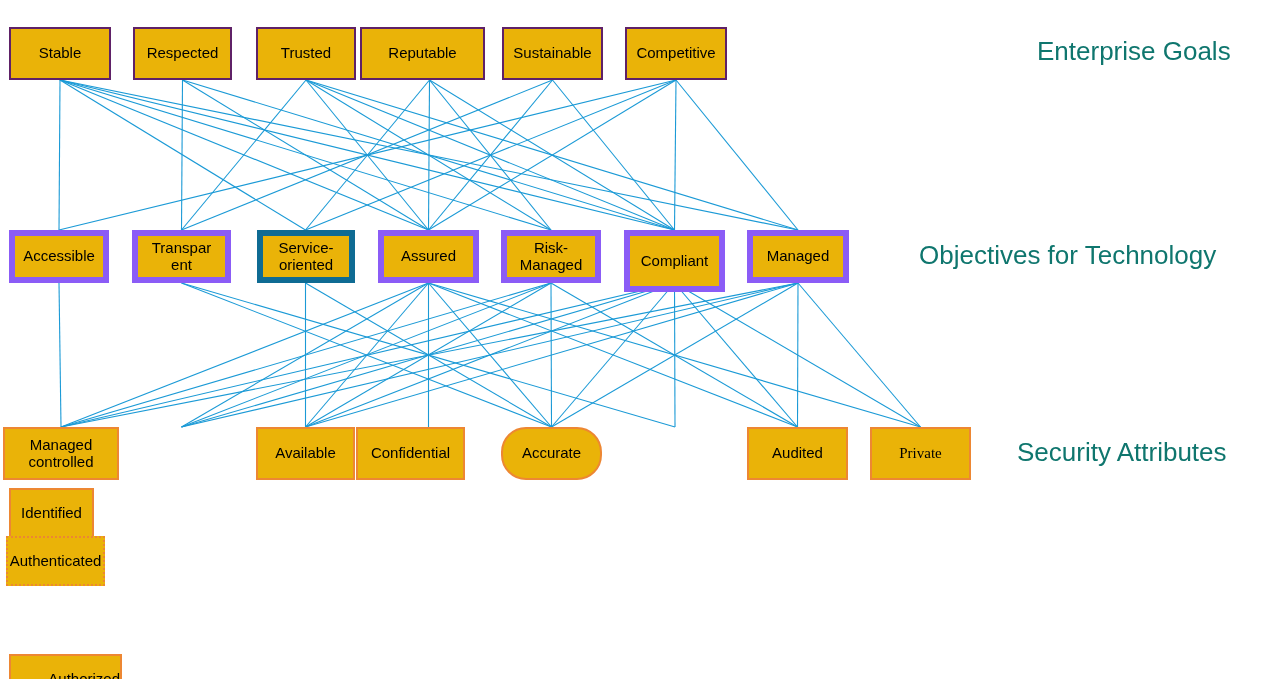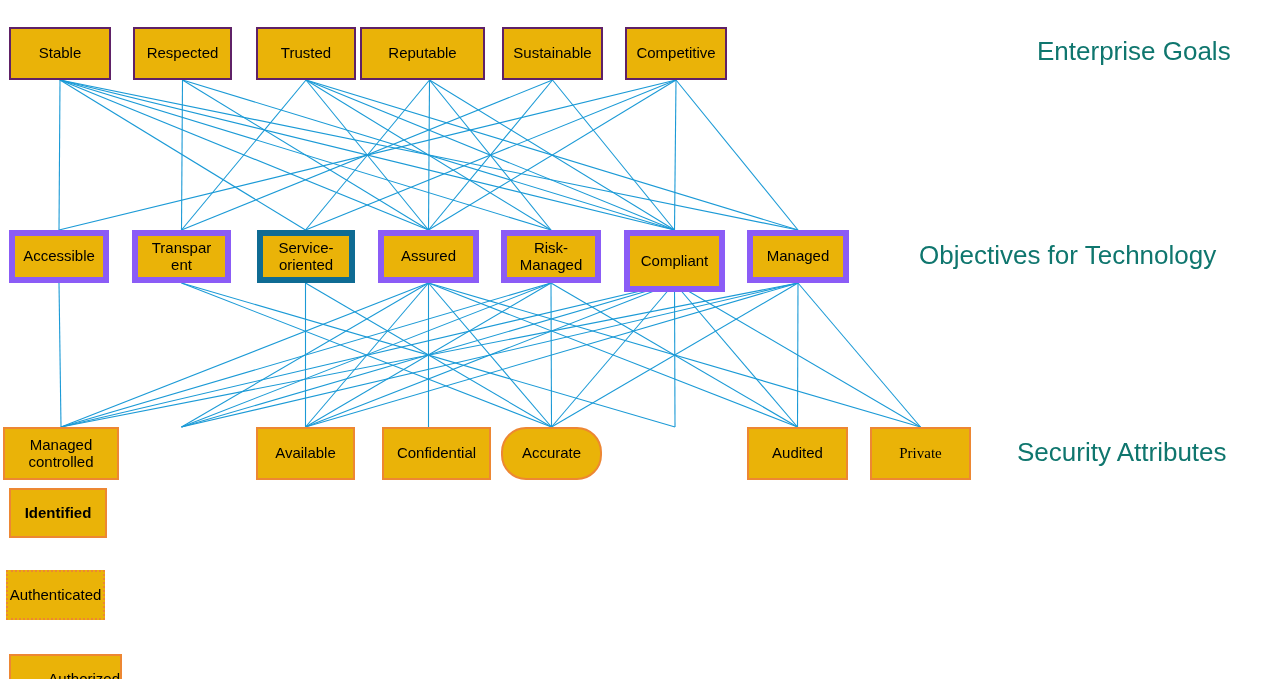--- a/index.html
+++ b/index.html
@@ -124,36 +124,36 @@
     <div class="node tier-obj" style="left: 747px; top: 230px; width: 102px; height: 53px;">
       <span>Managed</span>
     </div>
     <div class="node tier-attr" style="left: 3px; top: 427px; width: 116px; height: 53px;">
       <span>Managed
 controlled</span>
     </div>
     <div class="node tier-attr" style="left: 256px; top: 427px; width: 99px; height: 53px;">
       <span>Available</span>
     </div>
-    <div class="node tier-attr" style="left: 382px; top: 427px; width: 109px; height: 53px;">
+    <div class="node tier-attr" style="left: 356px; top: 427px; width: 109px; height: 53px;">
       <span>Confidential</span>
     </div>
     <div class="node tier-attr" style="left: 501px; top: 427px; width: 101px; height: 53px; border-radius: 25px;">
       <span>Accurate</span>
     </div>
     <div class="node tier-attr" style="left: 747px; top: 427px; width: 101px; height: 53px;">
       <span>Audited</span>
     </div>
     <div class="node tier-attr" style="left: 870px; top: 427px; width: 101px; height: 53px; font-family: Liberation Serif, serif;">
       <span>Private</span>
     </div>
-    <div class="node tier-attr" style="left: 9px; top: 488px; width: 98px; height: 50px; font-weight: bold;">
+    <div class="node tier-attr" style="left: 9px; top: 488px; width: 85px; height: 50px;">
       <span>Identified</span>
     </div>
-    <div class="node tier-attr dashed overflow" style="left: 6px; top: 570px; width: 99px; height: 50px;">
+    <div class="node tier-attr dashed overflow" style="left: 6px; top: 536px; width: 99px; height: 50px;">
       <span>Authenticated</span>
     </div>
     <div class="node tier-attr" style="left: 9px; top: 654px; width: 113px; height: 50px; justify-content: flex-end;">
       <span>Authorized</span>
     </div>
     <div class="tier-label" style="left: 1037px; top: 36px;">Enterprise Goals</div>
     <div class="tier-label" style="left: 919px; top: 240px;">Objectives for Technology</div>
     <div class="tier-label" style="left: 1017px; top: 437px;">Security Attributes</div>
   </div>
 

